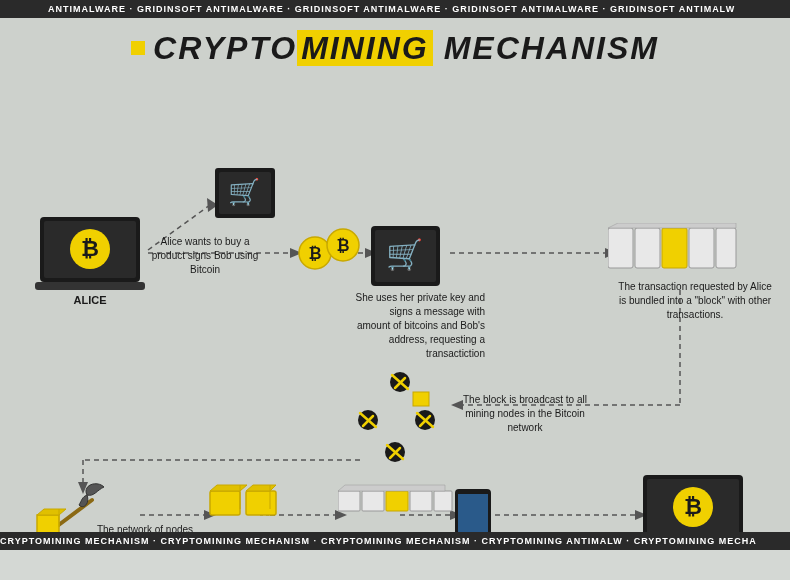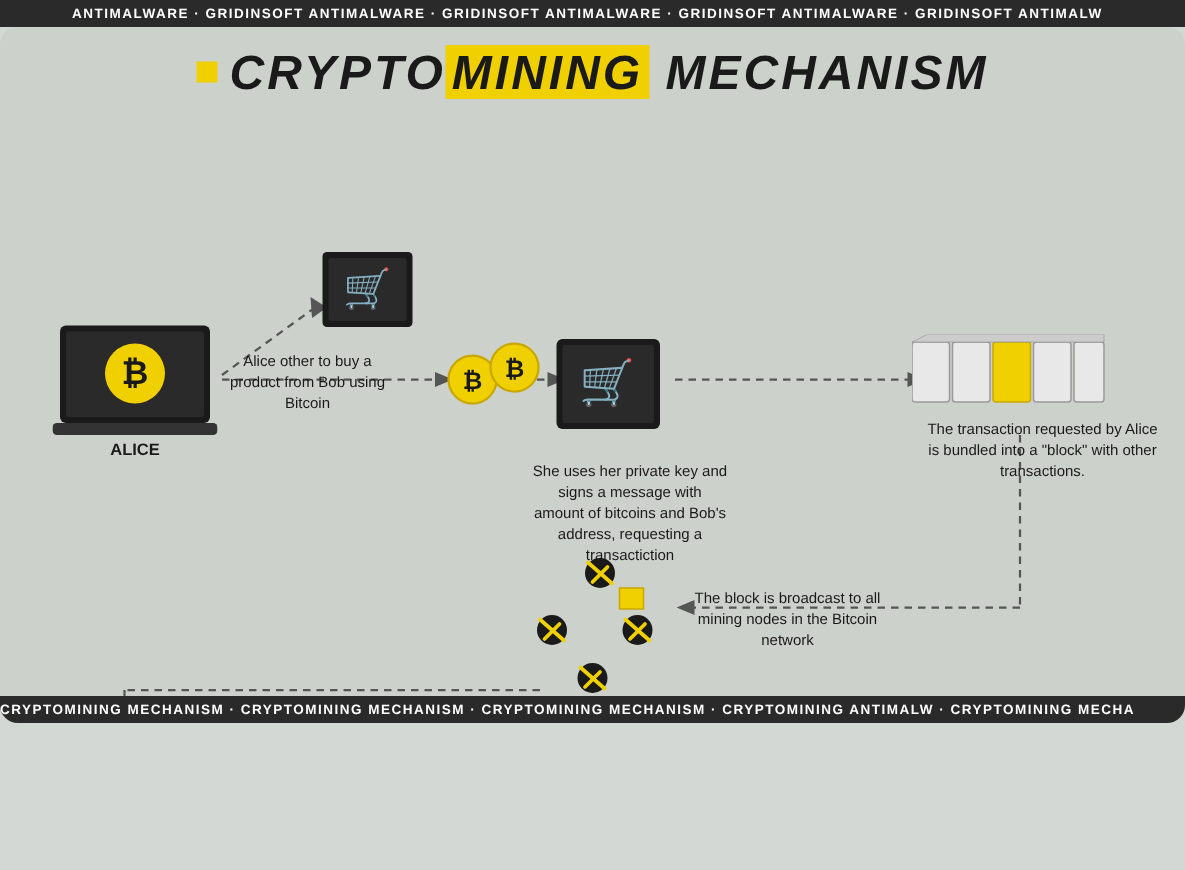--- a/index.html
+++ b/index.html
@@ -21,23 +21,22 @@
       padding: 4px 0;
       white-space: nowrap;
       overflow: hidden;
     }
     .top-ticker span { display: inline-block; padding-left: 48px; }
 
     
     .main-content {
       background: #cdd1cc;
       position: relative;
-      height: 464px;
+      height: 532px;
       overflow: hidden;
-      border-radius: 12px;
     }
 
     
     .title-area {
       text-align: center;
       padding: 12px 0 8px 0;
     }
     .title-area h1 {
       font-size: 32px;
       font-weight: 900;
@@ -198,21 +197,21 @@
         <rect x="9" y="6" width="92" height="57" rx="2" fill="#2a2a2a"></rect>
 
         <circle cx="55" cy="34" r="20" fill="#f0d000"></circle>
         <text x="55" y="41" text-anchor="middle" font-size="22" font-weight="bold" fill="#1a1a1a">₿</text>
 
         <rect x="0" y="67" width="110" height="8" rx="3" fill="#333"></rect>
       </svg>
       <div class="label-alice">ALICE</div>
     </div>
 
-    <div class="text-label" style="left:145px; top:160px; width:120px;">Alice other to buy a product from Bob using Bitcoin</div>
+    <div class="text-label" style="left:145px; top:160px; width:120px;">Alice wants to buy a product signs Bob using Bitcoin</div>
 
     <div class="icon-box cart-top" style="left:210px; top:88px;">
       <svg width="70" height="65">
         <rect x="5" y="5" width="60" height="50" rx="3" fill="#1a1a1a"></rect>
         <rect x="9" y="9" width="52" height="42" rx="2" fill="#2a2a2a"></rect>
 
         <text x="35" y="38" text-anchor="middle" font-size="26" fill="white">🛒</text>
       </svg>
     </div>
 
@@ -227,21 +226,21 @@
     </div>
 
     <div class="icon-box" style="left:368px; top:148px;">
       <svg width="75" height="70">
         <rect x="3" y="3" width="69" height="60" rx="4" fill="#1a1a1a"></rect>
         <rect x="7" y="7" width="61" height="52" rx="2" fill="#2a2a2a"></rect>
         <text x="37" y="42" text-anchor="middle" font-size="30" fill="white">🛒</text>
       </svg>
     </div>
 
-    <div class="text-label" style="left:355px; top:233px; width:130px;">She uses her private key and signs a message with amount of bitcoins and Bob's address, requesting a transactiction</div>
+    <div class="text-label" style="left:355px; top:216px; width:130px;text-align:right;">She uses her private key and signs a message with amount of bitcoins and Bob's address, requesting a transactiction</div>
 
     <div class="icon-box" style="left:608px; top:148px;">
       <svg width="130" height="55">
 
         <rect x="0" y="5" width="25" height="40" rx="2" fill="#e8e8e8" stroke="#999" stroke-width="1"></rect>
         <rect x="27" y="5" width="25" height="40" rx="2" fill="#e8e8e8" stroke="#999" stroke-width="1"></rect>
         <rect x="54" y="5" width="25" height="40" rx="2" fill="#f0d000" stroke="#c8a800" stroke-width="1"></rect>
         <rect x="81" y="5" width="25" height="40" rx="2" fill="#e8e8e8" stroke="#999" stroke-width="1"></rect>
         <rect x="108" y="5" width="20" height="40" rx="2" fill="#e8e8e8" stroke="#999" stroke-width="1"></rect>
 

